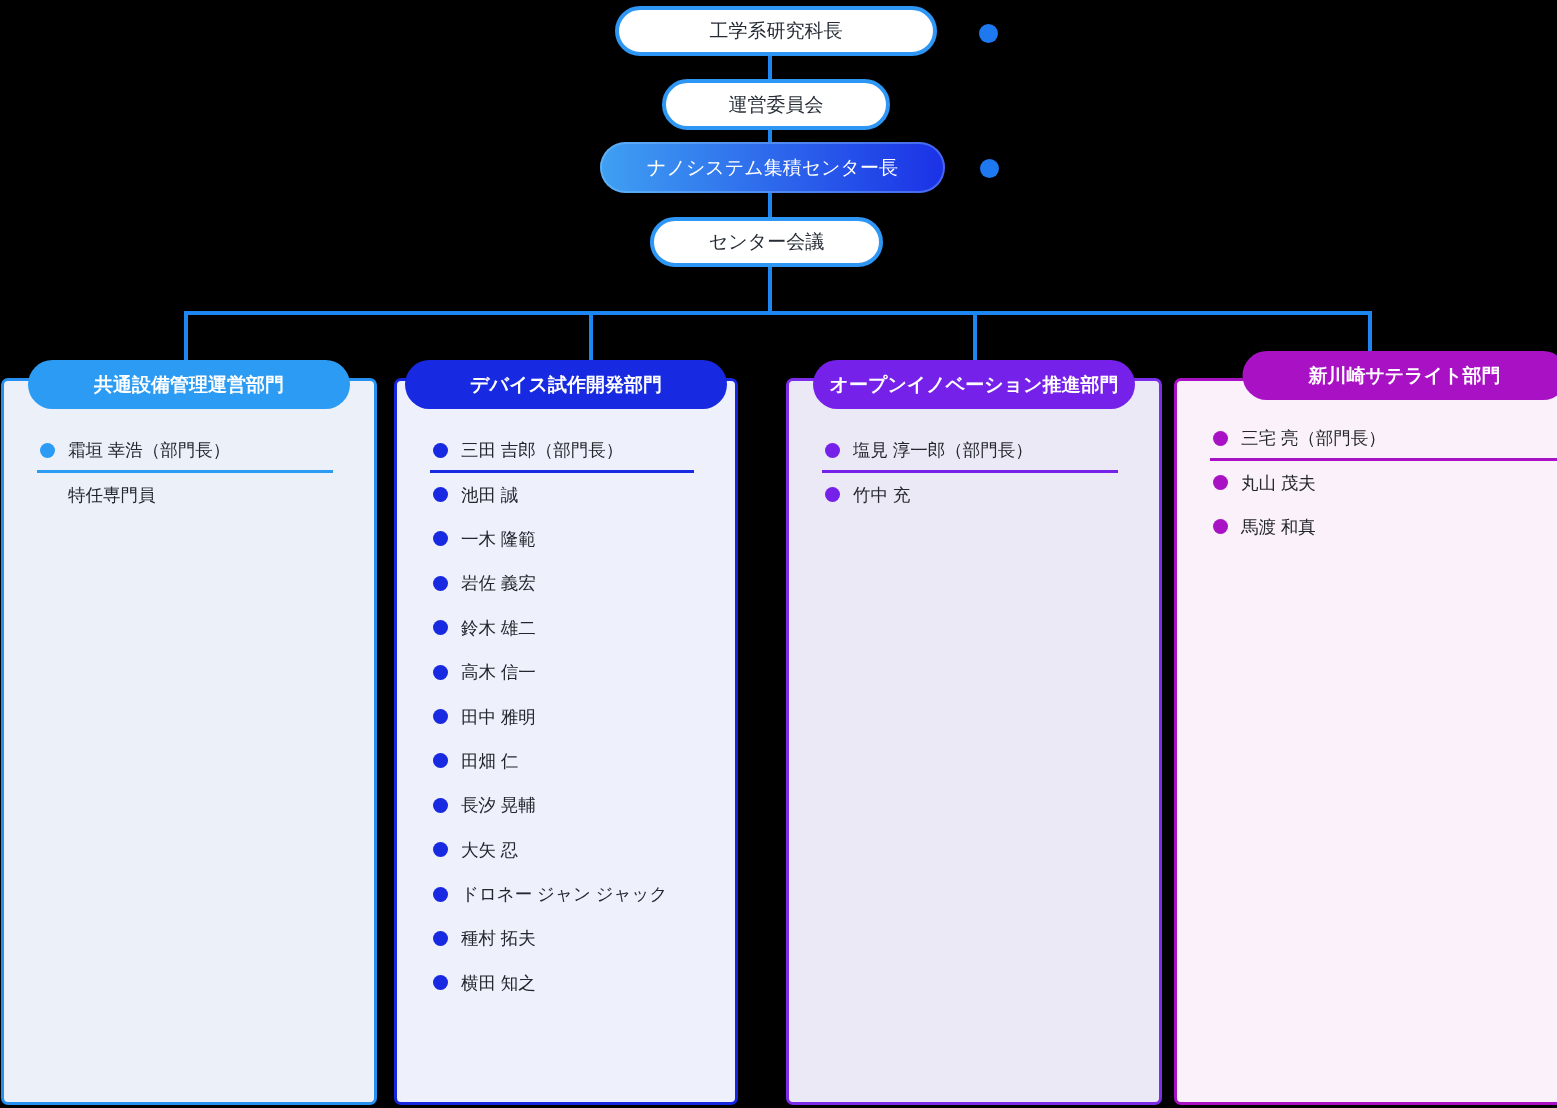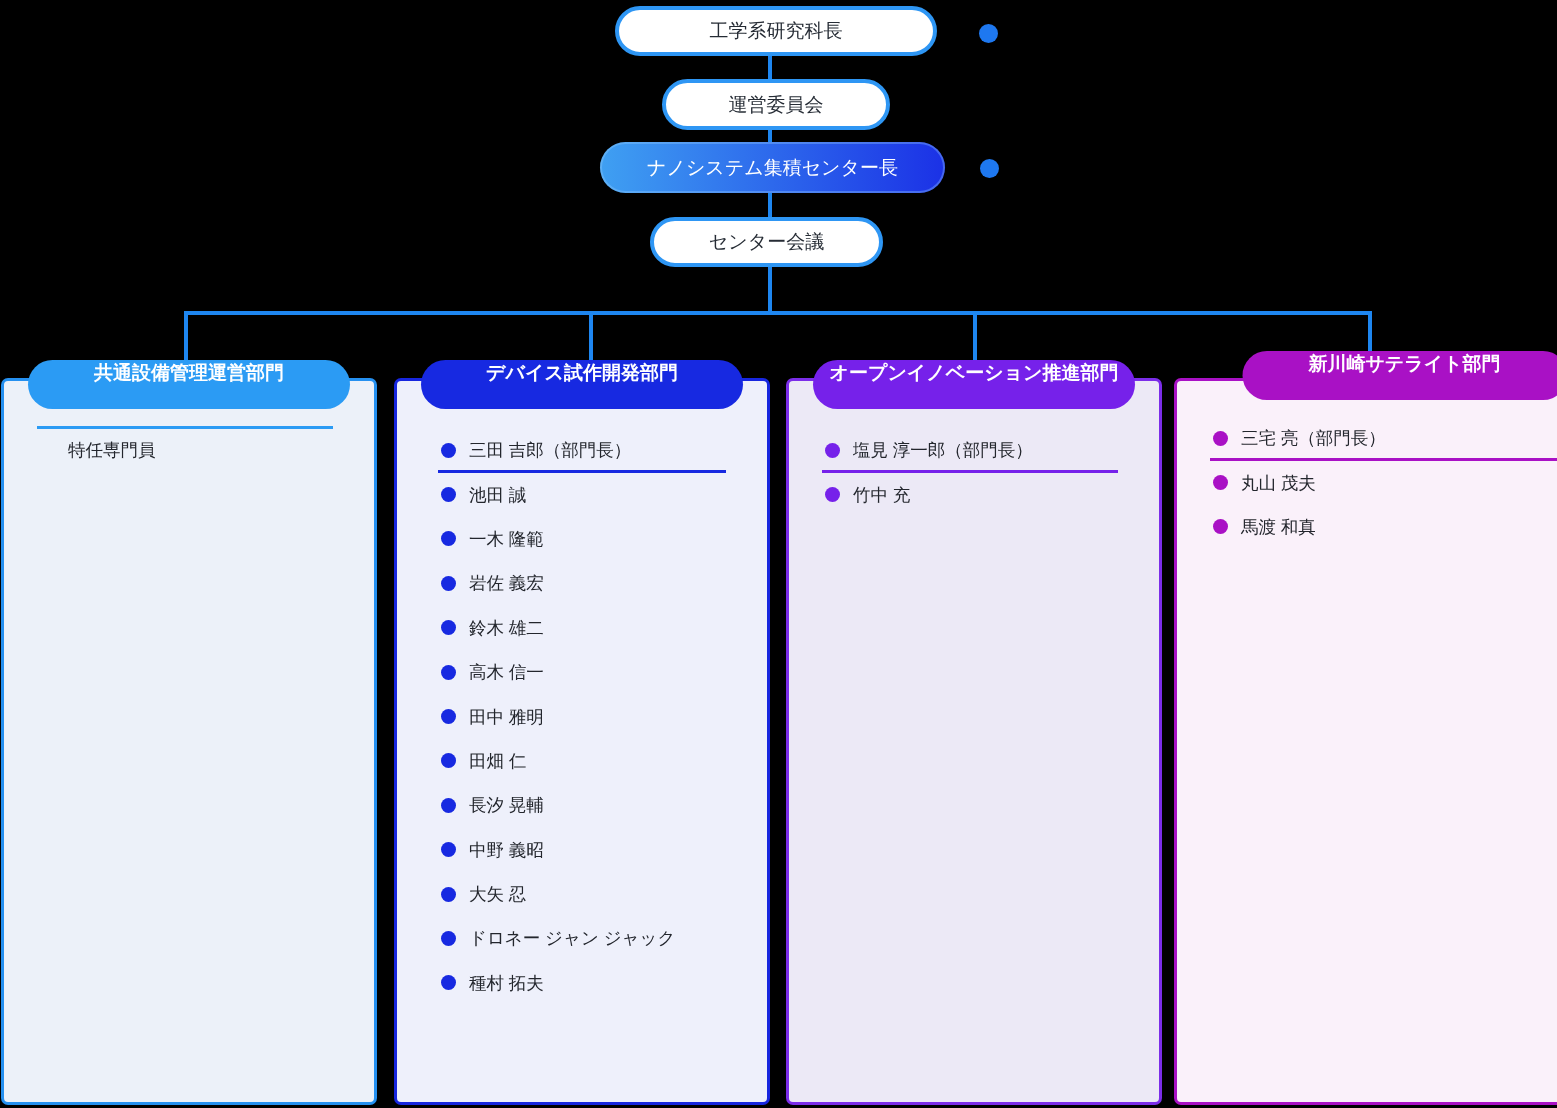--- a/index.html
+++ b/index.html
@@ -37,28 +37,28 @@
   .dot{position:absolute;z-index:2;width:19px;height:19px;border-radius:50%;background:var(--dot);}
   .dot-0{left:979px;top:24px;}
   .dot-1{left:980px;top:159px;}
   
   .dept{
     position:absolute;top:378px;height:727px;z-index:1;box-sizing:border-box;
     background:var(--panel-bg,#eee);border:3px solid var(--panel-border,#888);
     border-radius:7px;
   }
   .dept-0{left:1px;width:376px;}
-  .dept-1{left:394px;width:376px;padding-left:8px;}
+  .dept-1{left:394px;width:344px;}
   .dept-2{left:786px;width:376px;}
   .dept-3{left:1174px;width:461px;}
   .dept-pill{
     position:absolute;top:-21px;left:50%;transform:translateX(-50%);
     width:322px;height:49px;border-radius:26px;box-sizing:border-box;
     background:var(--accent,#555);color:#fff;
-    display:flex;justify-content:center;
+    display:flex;align-items:center;justify-content:center;
     font-size:19px;font-weight:600;white-space:nowrap;
   }
   .dept-3 .dept-pill{top:-30px;width:325px;}
   .member-list{padding:47px 36px 0 36px;}
   .dept-3 .member-list{padding-top:35px;}
   .member-row{display:flex;align-items:center;height:44.4px;gap:13px;}
   .member-row.no-bullet{padding-left:28px;}
   .bullet{flex:none;width:15px;height:15px;border-radius:50%;background:var(--accent,#555);}
   .member-name{font-size:17.5px;font-weight:500;color:#23262D;white-space:pre;}
   .leader-divider{height:3px;background:var(--accent,#555);margin:-2px 5px -1px -3px;}
@@ -89,20 +89,24 @@
   </div>
 
   <div class="dot dot-0"></div>
   <div class="dot dot-1"></div>
 
   <section class="dept dept-0" style="--accent: #2B9BF4; --panel-border: #2590F0; --panel-bg: #ECF1F9;">
     <div class="dept-pill">
       <span>共通設備管理運営部門</span>
     </div>
     <div class="member-list">
+        <div class="member-row">
+          <span class="bullet"></span>
+          <span class="member-name">霜垣 幸浩（部門長）</span>
+        </div>
         <div class="leader-divider"></div>
         <div class="member-row no-bullet">
           <span class="member-name">特任専門員</span>
         </div>
       </div>
   </section>
 
   <section class="dept dept-1" style="--accent: #1729E1; --panel-border: #1726DF; --panel-bg: #EEF0FB;">
     <div class="dept-pill">
       <span>デバイス試作開発部門</span>
@@ -140,34 +144,34 @@
         <div class="member-row">
           <span class="bullet"></span>
           <span class="member-name">田畑 仁</span>
         </div>
         <div class="member-row">
           <span class="bullet"></span>
           <span class="member-name">長汐 晃輔</span>
         </div>
         <div class="member-row">
           <span class="bullet"></span>
-          <span class="member-name">中野 義昭</span>
-        </div>
-        <div class="member-row">
-          <span class="bullet"></span>
           <span class="member-name">大矢 忍</span>
         </div>
         <div class="member-row">
           <span class="bullet"></span>
           <span class="member-name">ドロネー ジャン ジャック</span>
         </div>
         <div class="member-row">
           <span class="bullet"></span>
           <span class="member-name">種村 拓夫</span>
         </div>
+        <div class="member-row">
+          <span class="bullet"></span>
+          <span class="member-name">横田 知之</span>
+        </div>
       </div>
   </section>
 
   <section class="dept dept-2" style="--accent: #7621EA; --panel-border: #7B2DE9; --panel-bg: #ECE9F6;">
     <div class="dept-pill">
       <span>オープンイノベーション推進部門</span>
     </div>
     <div class="member-list">
         <div class="member-row">
           <span class="bullet"></span>

